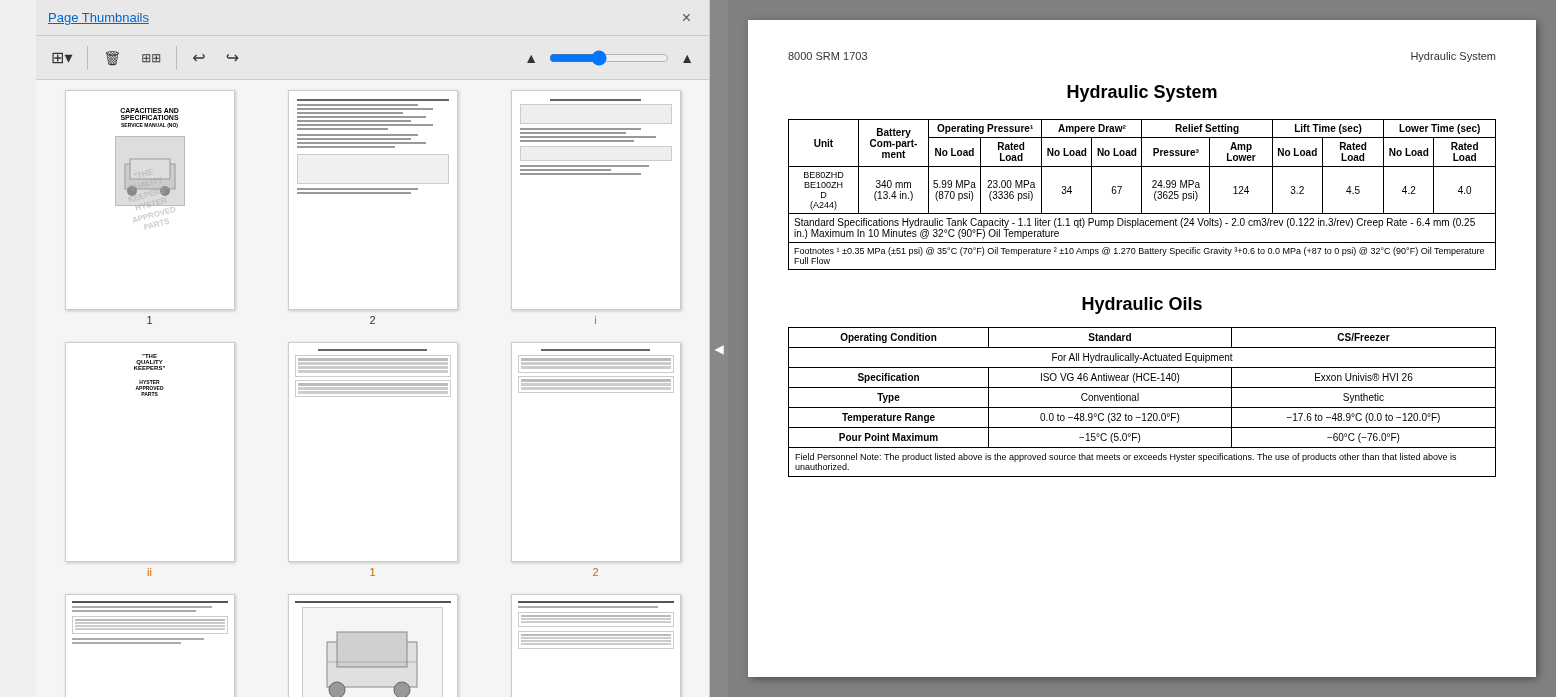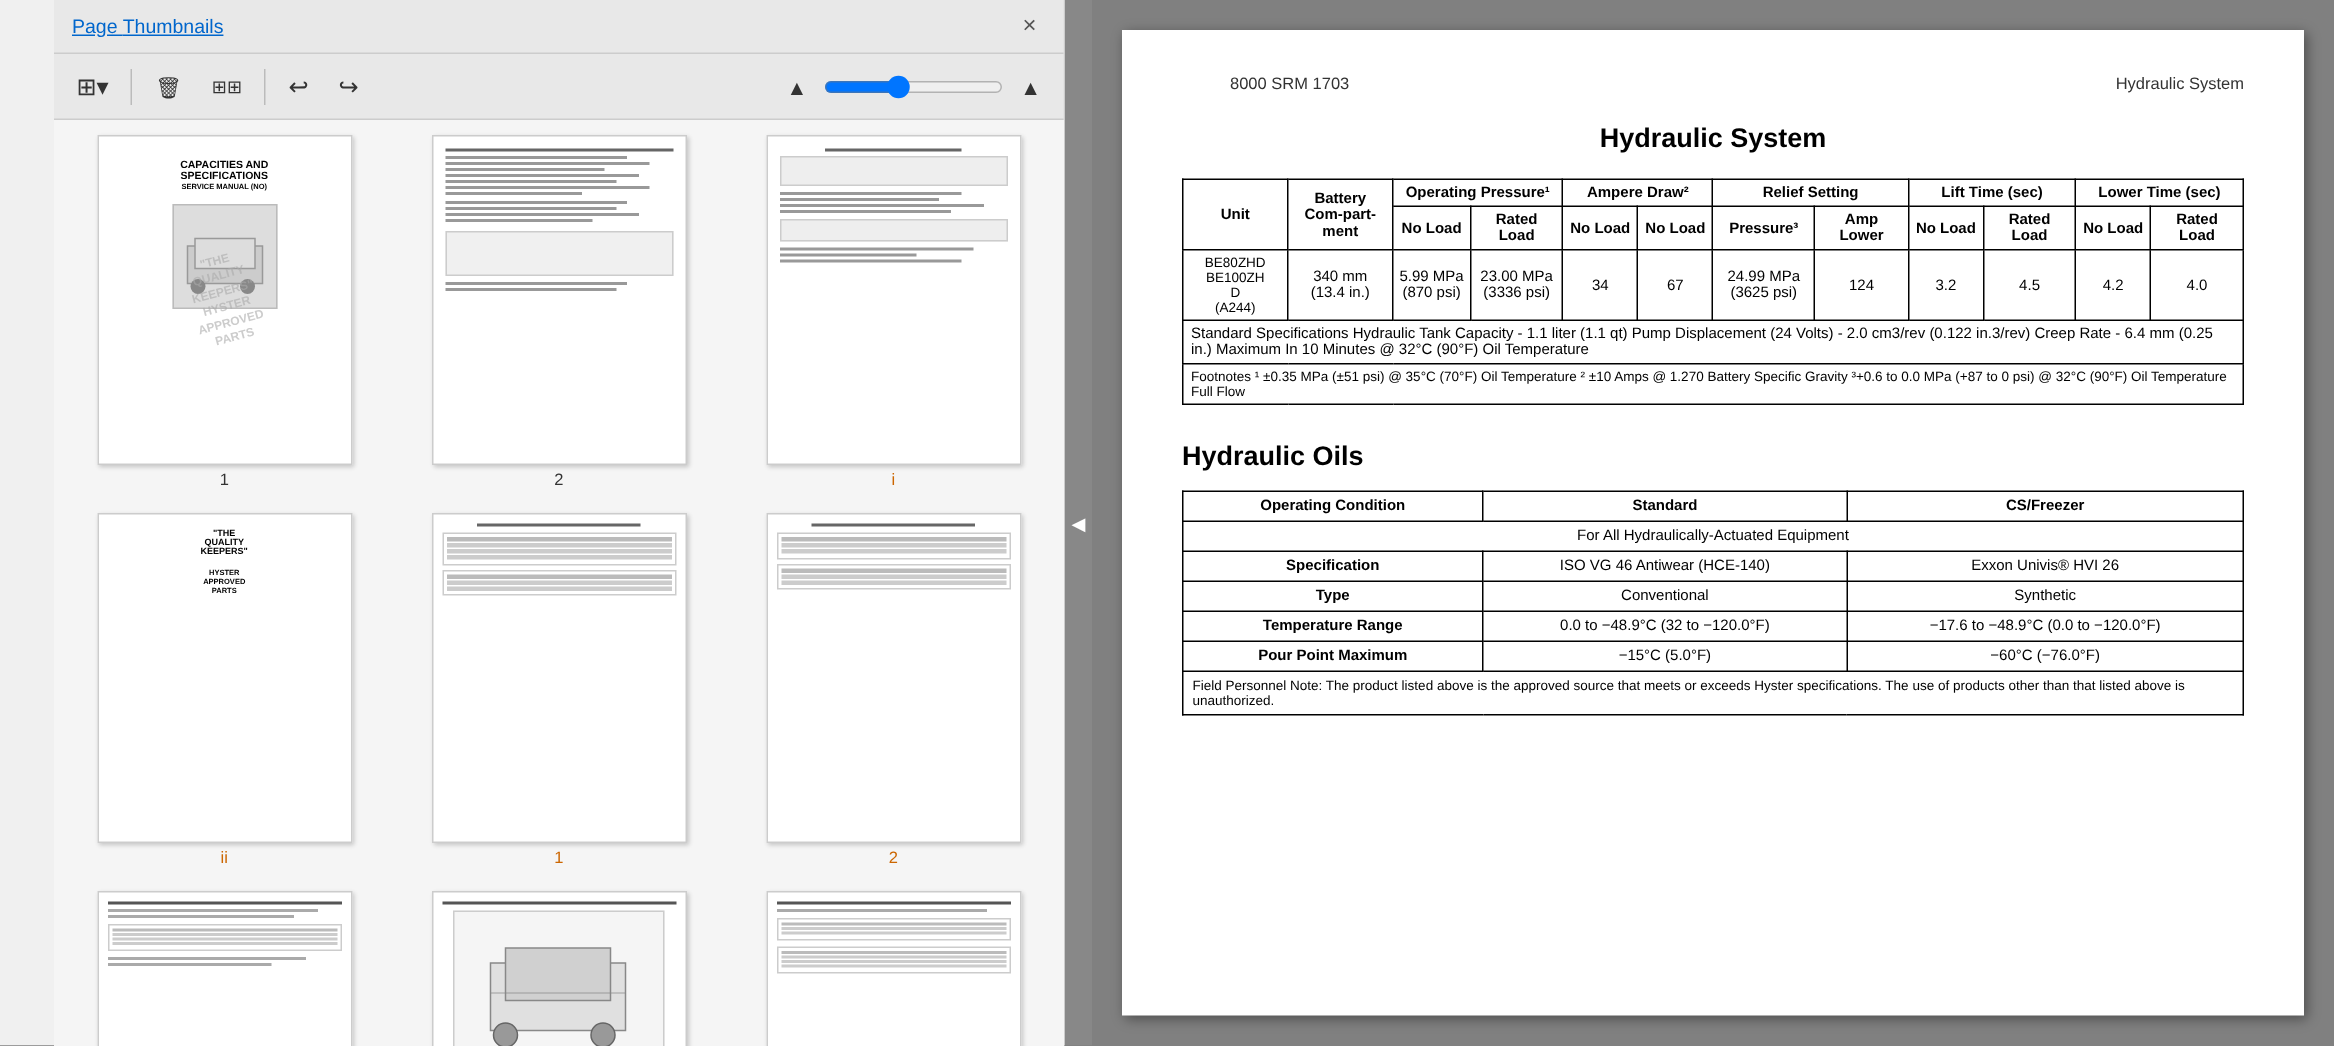--- a/index.html
+++ b/index.html
@@ -169,21 +169,20 @@
       padding: 30px 40px;
       box-shadow: 2px 2px 8px rgba(0,0,0,0.4);
     }
 
     .doc-header {
       display: flex;
       justify-content: space-between;
       font-size: 11px;
       color: #333;
       margin-bottom: 20px;
-      margin-left: 32px;
     }
 
     .doc-section-title {
       text-align: center;
       font-size: 18px;
       font-weight: bold;
       margin-bottom: 16px;
       color: #000;
     }
 
@@ -209,21 +208,21 @@
     }
 
     .hyd-table .footnote-row td {
       text-align: left;
       font-size: 9px;
       padding: 3px 5px;
     }
 
     
     .oils-title {
-      text-align: left;
+      text-align: center;
       font-size: 18px;
       font-weight: bold;
       margin: 24px 0 12px;
     }
 
     .oils-table {
       width: 100%;
       border-collapse: collapse;
       font-size: 10px;
     }

